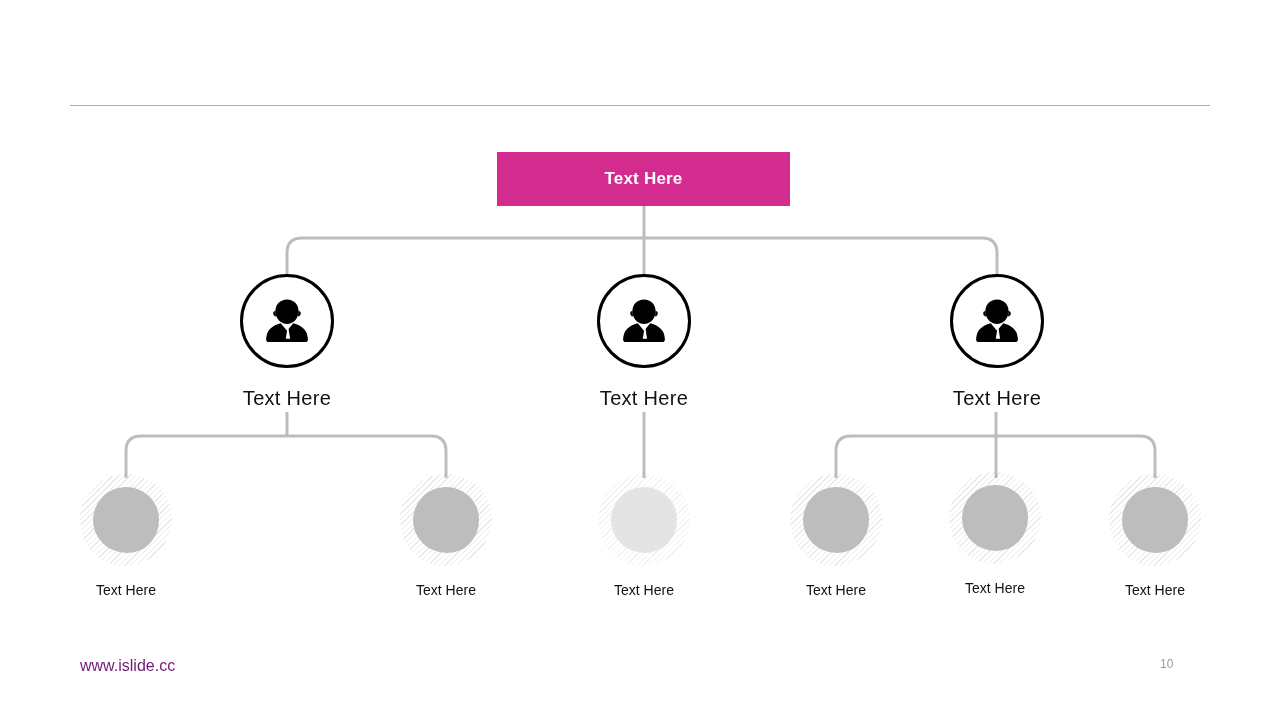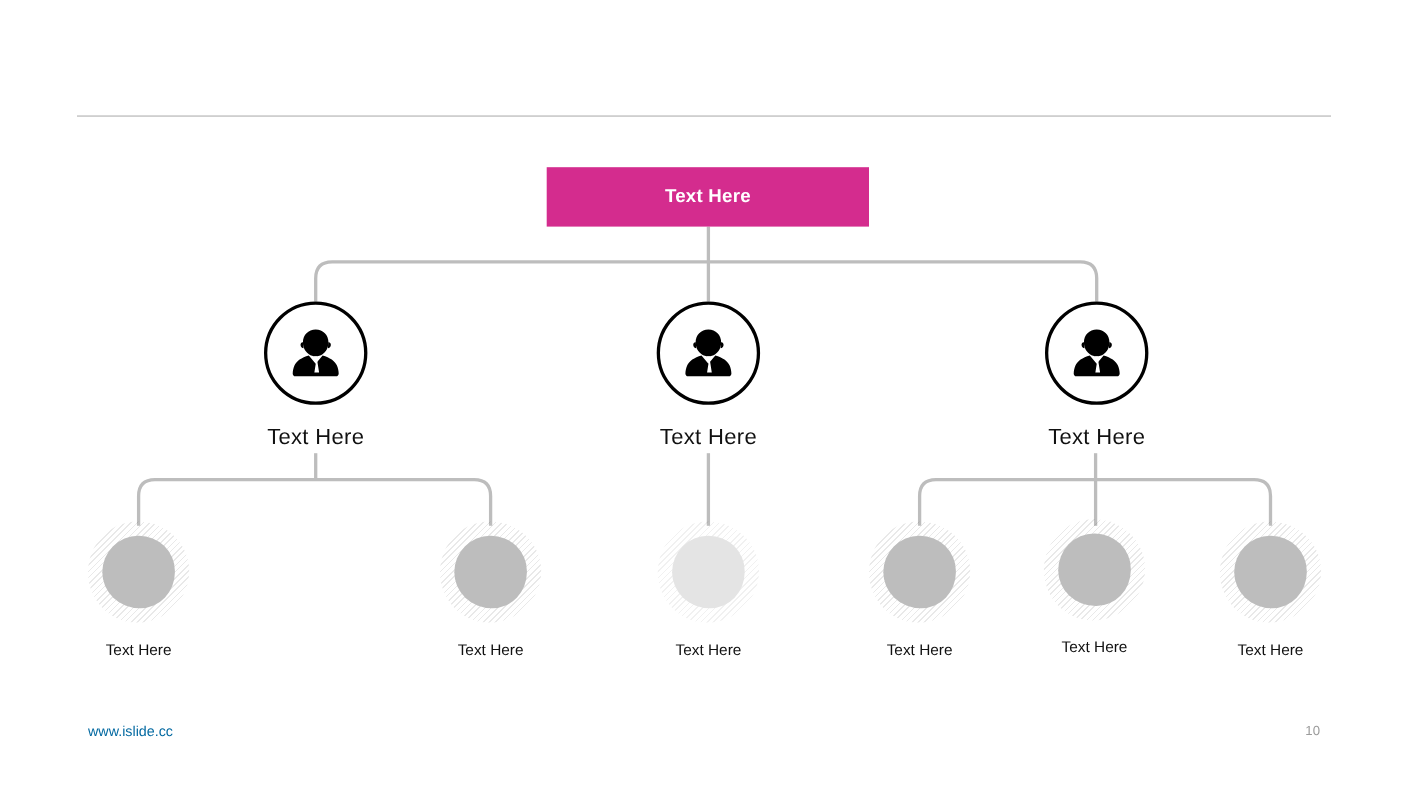--- a/index.html
+++ b/index.html
@@ -142,29 +142,29 @@
     margin-top: 16px;
     font-size: 14px;
     color: #111111;
   }
 
   
   .footer-site {
     position: absolute;
     left: 80px;
     top: 657px;
-    font-size: 13px;
-    color: #0369a1;
+    font-size: 16px;
+    color: #701a75;
   }
   .footer-page {
     position: absolute;
     left: 1160px;
     top: 657px;
     width: 40px;
-    text-align: right;
+    text-align: left;
     font-size: 12px;
     color: #9b9b9b;
   }
 </style>
 </head>
 <body style="background: rgb(255, 255, 255);">
 
 <div id="slide">
 
   <div class="top-rule" style="background: rgb(176, 176, 176);"></div>

